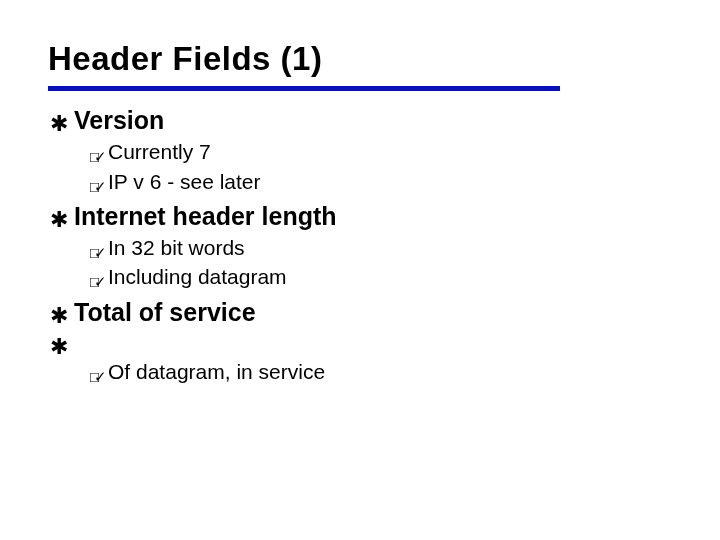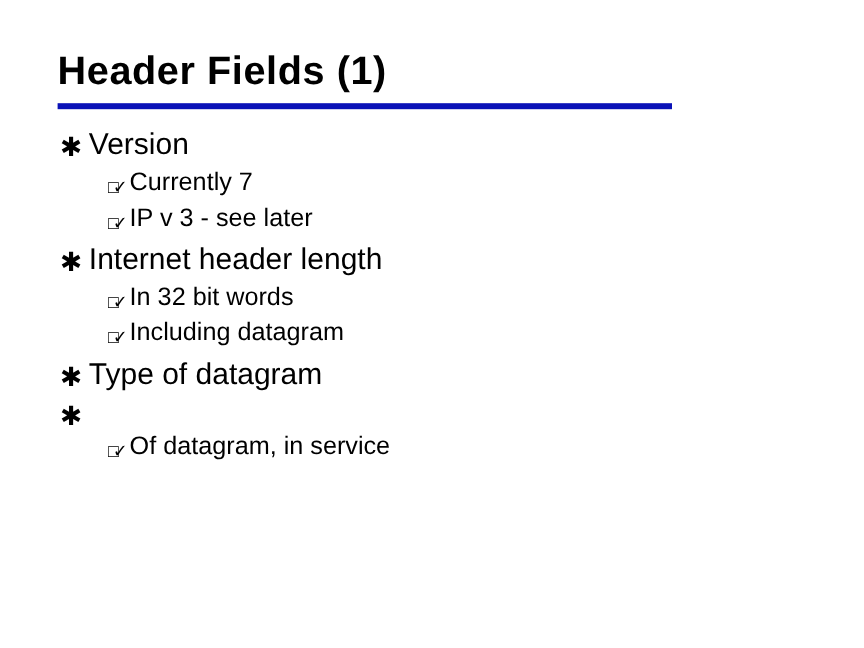--- a/index.html
+++ b/index.html
@@ -45,20 +45,21 @@
     color: #000000;
     width: 24px;
     flex: 0 0 24px;
     line-height: 1;
     position: relative;
     top: 2px;
   }
   .lvl1 .label {
     font-size: 25px;
     line-height: 1.25;
+    font-weight: bold;
   }
   .subgroup {
     padding-left: 40px;
     margin-top: 2px;
     margin-bottom: 2px;
   }
   .lvl2 {
     display: flex;
     align-items: baseline;
     margin-top: 2px;
@@ -93,42 +94,42 @@
       <span class="bullet-z">✱</span>
       <span class="label">Version</span>
     </div>
     <div class="subgroup">
       <div class="lvl2">
         <span class="bullet-y">□✓</span>
         <span class="label">Currently 7</span>
       </div>
       <div class="lvl2">
         <span class="bullet-y">□✓</span>
-        <span class="label">IP v 3 - see later</span>
+        <span class="label">IP v 6 - see later</span>
       </div>
     </div>
 
     <div class="lvl1">
       <span class="bullet-z">✱</span>
       <span class="label">Internet header length</span>
     </div>
     <div class="subgroup">
       <div class="lvl2">
         <span class="bullet-y">□✓</span>
         <span class="label">In 32 bit words</span>
       </div>
       <div class="lvl2">
         <span class="bullet-y">□✓</span>
         <span class="label">Including datagram</span>
       </div>
     </div>
 
     <div class="lvl1">
       <span class="bullet-z">✱</span>
-      <span class="label">Type of datagram</span>
+      <span class="label">Total of service</span>
     </div>
 
     <div class="lvl1">
       <span class="bullet-z">✱</span>
     </div>
     <div class="subgroup">
       <div class="lvl2">
         <span class="bullet-y">□✓</span>
         <span class="label">Of datagram, in service</span>
       </div>

